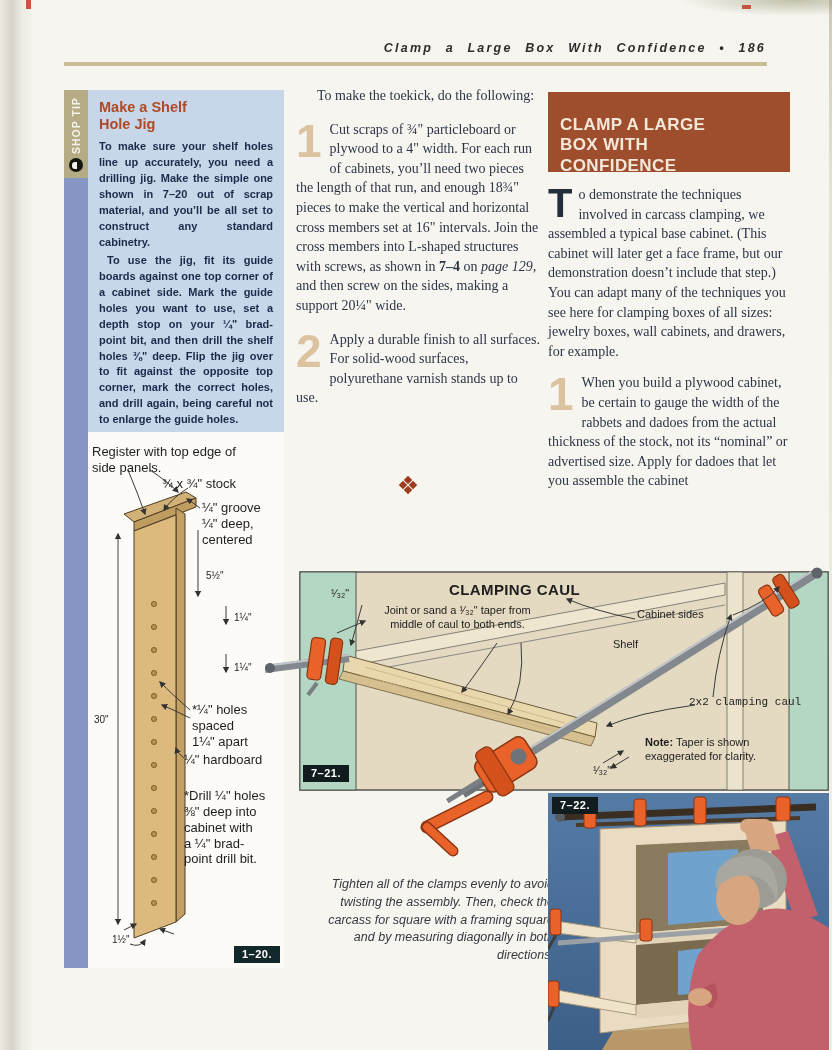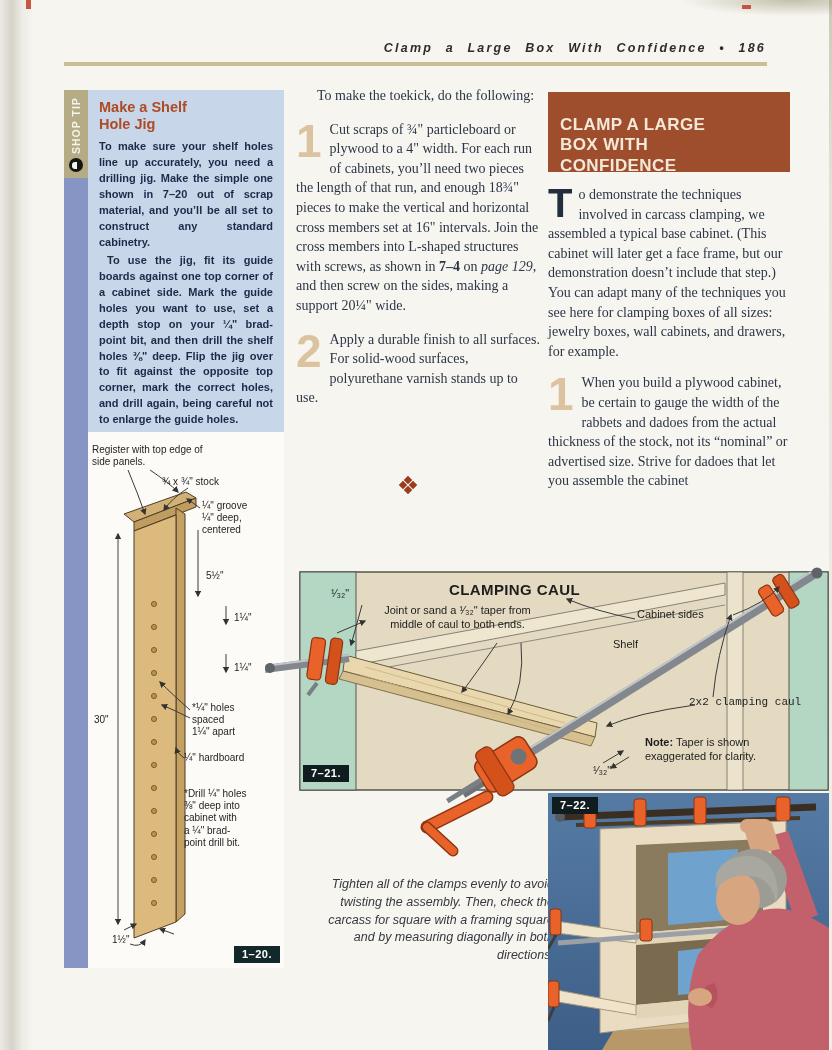--- a/index.html
+++ b/index.html
@@ -28,21 +28,21 @@
   .drill-icon{position:absolute;left:5px;top:68px;width:14px;height:14px;background:#15150f;border-radius:50%;}
   .drill-icon span{position:absolute;left:2.5px;top:3.5px;width:5px;height:7px;background:#f2f2ee;border-radius:3px 0 0 3px;}
   .tip-box{position:absolute;left:88px;top:90px;width:196px;height:342px;background:#c7d6e8;
     padding:9px 11px 22px;box-sizing:border-box;}
   .tip-title{color:#ae4a26;font-weight:bold;font-size:14.5px;line-height:1.15;margin-bottom:7px;white-space:pre-line;}
   .tip-para{color:#1c2a4a;font-weight:bold;font-size:11px;line-height:1.45;text-align:justify;margin:0;}
   .tip-para.p2{margin-top:2px;text-indent:8px;}
   
   .jig-fig{position:absolute;left:88px;top:432px;width:196px;height:536px;background:#fcfbf7;}
   .jig-fig svg{position:absolute;left:0;top:0;}
-  .jig-label{position:absolute;font-size:10px;color:#1f1f1f;line-height:1.22;white-space:pre-line;}
+  .jig-label{position:absolute;font-size:13px;color:#1f1f1f;line-height:1.22;white-space:pre-line;}
   .jl-register{left:4px;top:12px;}
   .jl-stock{left:74px;top:44px;}
   .jl-groove{left:114px;top:68px;}
   .jl-d55{left:118px;top:138px;font-size:10px;}
   .jl-d125a{left:146px;top:180px;font-size:10px;}
   .jl-d125b{left:146px;top:230px;font-size:10px;}
   .jl-d30{left:6px;top:282px;font-size:10px;}
   .jl-holes{left:104px;top:270px;}
   .jl-hardboard{left:96px;top:320px;}
   .jl-drillnote{left:96px;top:356px;}
@@ -214,21 +214,21 @@
     <h2>CLAMP A LARGE
 BOX WITH
 CONFIDENCE</h2>
   </div>
   <div class="col-right serif">
     <p style="margin:0 0 12px 0;">
       <span class="dropcap">T</span><span>o demonstrate the techniques involved in carcass clamping, we assembled a typical base cabinet. (This cabinet will later get a face frame, but our demonstration doesn’t include that step.) You can adapt many of the techniques you see here for clamping boxes of all sizes: jewelry boxes, wall cabinets, and drawers, for example.</span>
     </p>
     <div class="step">
       <span class="step-num">1</span>
-      <span>When you build a plywood cabinet, be certain to gauge the width of the rabbets and dadoes from the actual thickness of the stock, not its “nominal” or advertised size. Strive for dadoes that let you assemble the cabinet</span>
+      <span>When you build a plywood cabinet, be certain to gauge the width of the rabbets and dadoes from the actual thickness of the stock, not its “nominal” or advertised size. Apply for dadoes that let you assemble the cabinet</span>
     </div>
   </div>
 
   <div class="caul-fig">
     <svg width="567" height="300" viewBox="0 0 567 300">
       <defs>
         <marker id="arrC" viewBox="0 0 10 10" refX="8" refY="5" markerWidth="6.5" markerHeight="6.5" orient="auto-start-reverse">
           <path d="M0,0L10,5L0,10z" fill="#333"></path>
         </marker>
       </defs>

